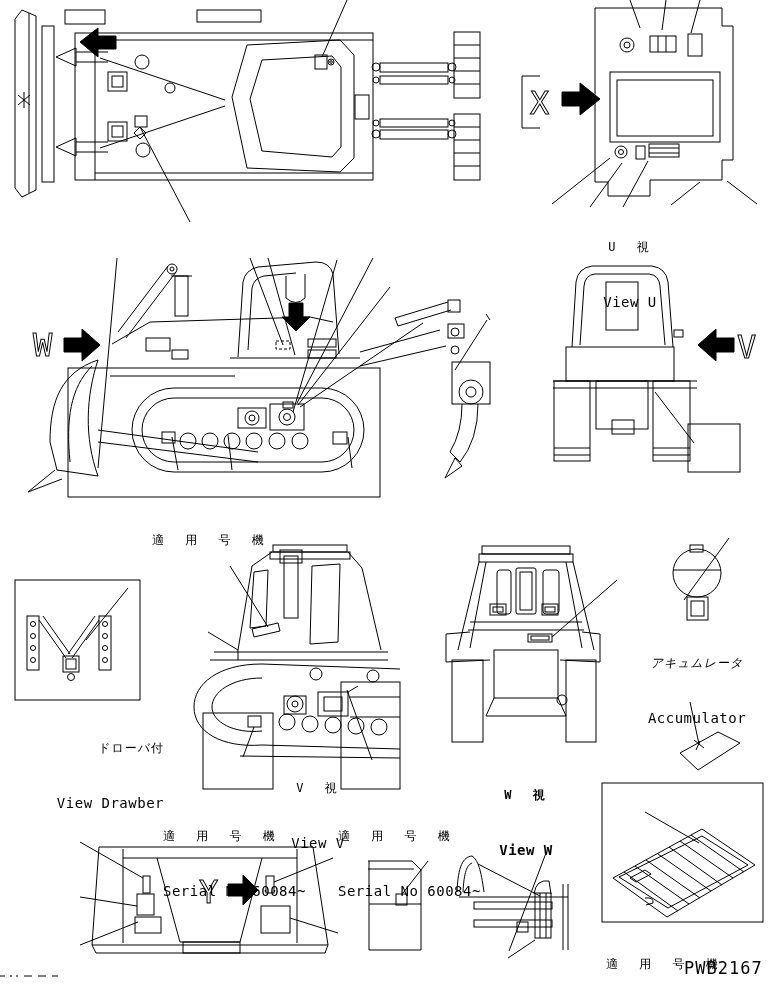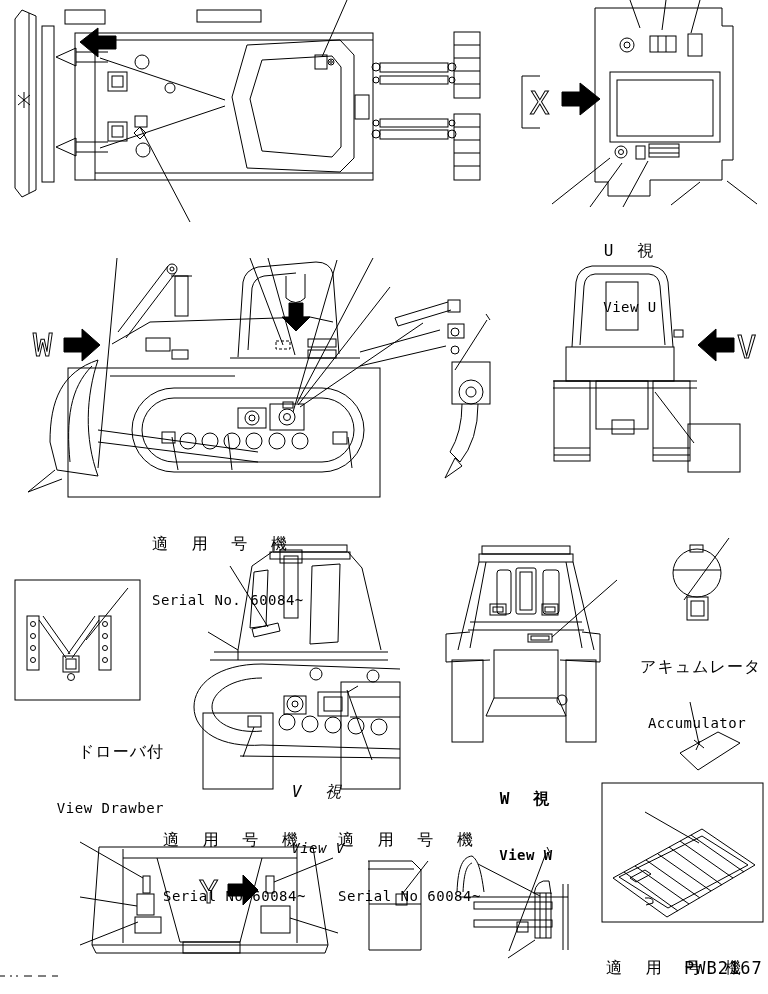--- a/index.html
+++ b/index.html
@@ -2,21 +2,21 @@
 <html><head>
 <meta charset="utf-8">
 <style>
   html,body{margin:0;padding:0;background:#e8e8e8;}
   .canvas{
     position:relative;width:768px;height:994px;background:#ffffff;
     font-family:"DejaVu Sans Mono","Liberation Mono",monospace;color:#000;overflow:hidden;
   }
   svg.art{position:absolute;left:0;top:0;}
   .lbl{position:absolute;font-size:14px;line-height:1.32;letter-spacing:.5px;white-space:pre;}
-  .lbl .jp{font-size:16px;letter-spacing:3px;word-spacing:8px;}
+  .lbl .jp{font-size:12px;letter-spacing:3px;word-spacing:8px;}
   .lbl.center{text-align:center;}
   .pagecode{position:absolute;font-size:17px;letter-spacing:1px;}
 </style>
 </head>
 <body>
 
 <div class="canvas">
 
 <svg class="art" width="768" height="994" viewBox="0 0 768 994" stroke="#000" fill="none" stroke-width="1">
 
@@ -403,50 +403,49 @@
   </g>
 </svg>
 
 <div class="lbl center" style="left:580px;top:203px;width:100px;">
   <div class="jp">U 視</div>
   <div>View U</div>
 </div>
 
 <div class="lbl" style="left:152px;top:496px;width:190px;">
   <div class="jp">適 用 号 機</div>
-  <div>Serial No. 60084~</div>
 </div>
 
 <div class="lbl center" style="left:36px;top:704px;width:128px;text-align:right;">
   <div class="jp" style="letter-spacing:1px;">ドローバ付</div>
   <div>View Drawber</div>
 </div>
 
-<div class="lbl center" style="left:278px;top:744px;width:80px;font-style:italic;">
+<div class="lbl center" style="left:278px;top:744px;width:80px;">
   <div class="jp">V 視</div>
   <div>View V</div>
 </div>
 
 <div class="lbl" style="left:163px;top:792px;width:190px;">
   <div class="jp">適 用 号 機</div>
   <div>Serial No 60084~</div>
 </div>
 
 <div class="lbl" style="left:338px;top:792px;width:190px;">
   <div class="jp">適 用 号 機</div>
   <div>Serial No 60084~</div>
 </div>
 
 <div class="lbl center" style="left:486px;top:751px;width:80px;font-weight:bold;">
   <div class="jp">W 視</div>
   <div>View W</div>
 </div>
 
 <div class="lbl center" style="left:640px;top:619px;width:114px;">
-  <div class="jp" style="letter-spacing:1px;">アキュムレータ</div>
+  <div class="jp" style="letter-spacing:1px;font-style:italic;">アキュムレータ</div>
   <div>Accumulator</div>
 </div>
 
 <div class="lbl center" style="left:183px;top:959px;width:80px;">
   
   
 </div>
 
 <div class="lbl center" style="left:358px;top:959px;width:74px;">
   

